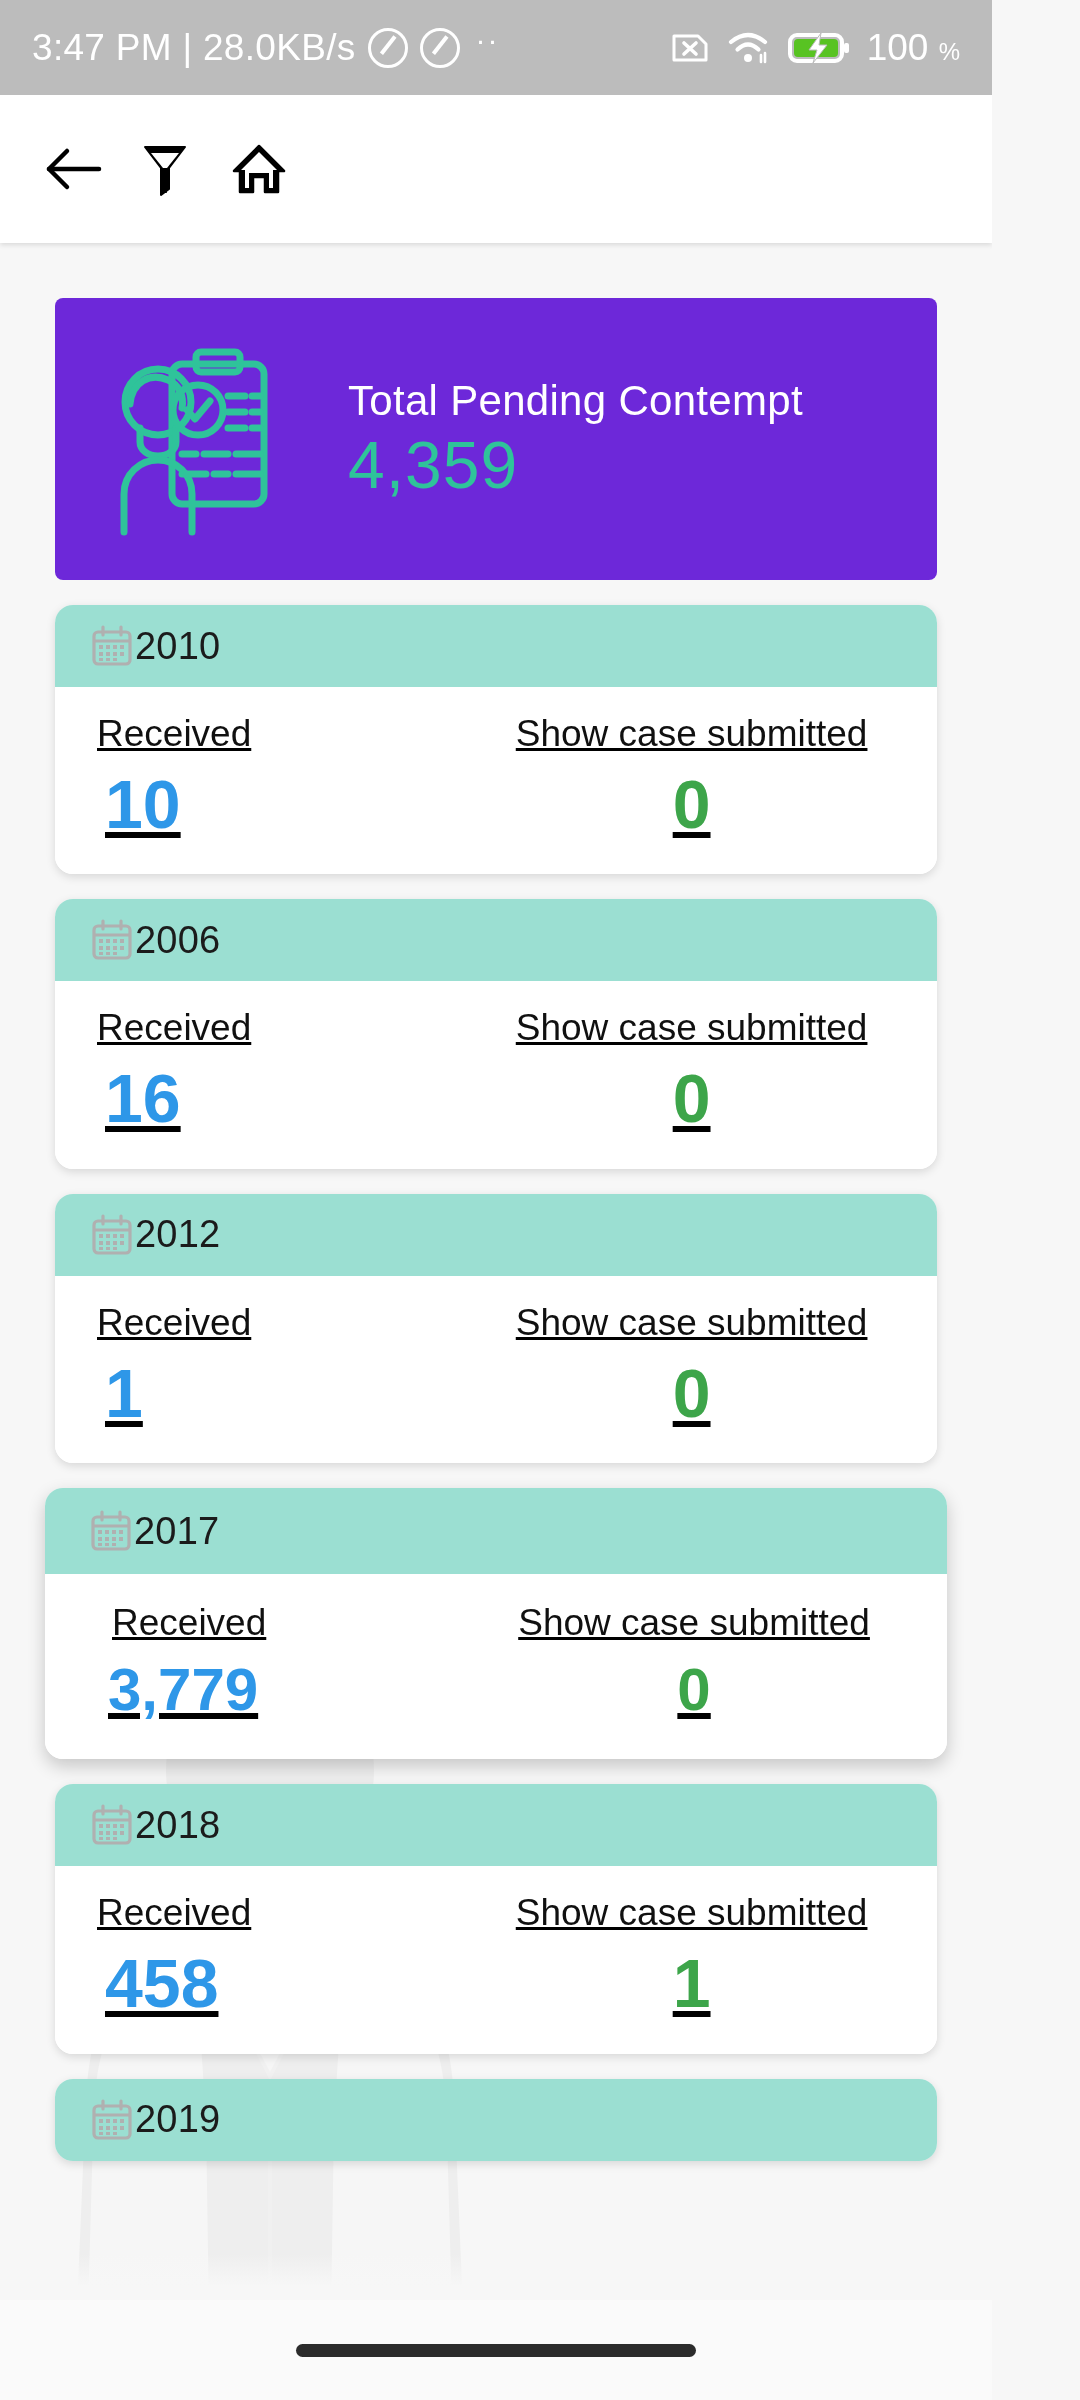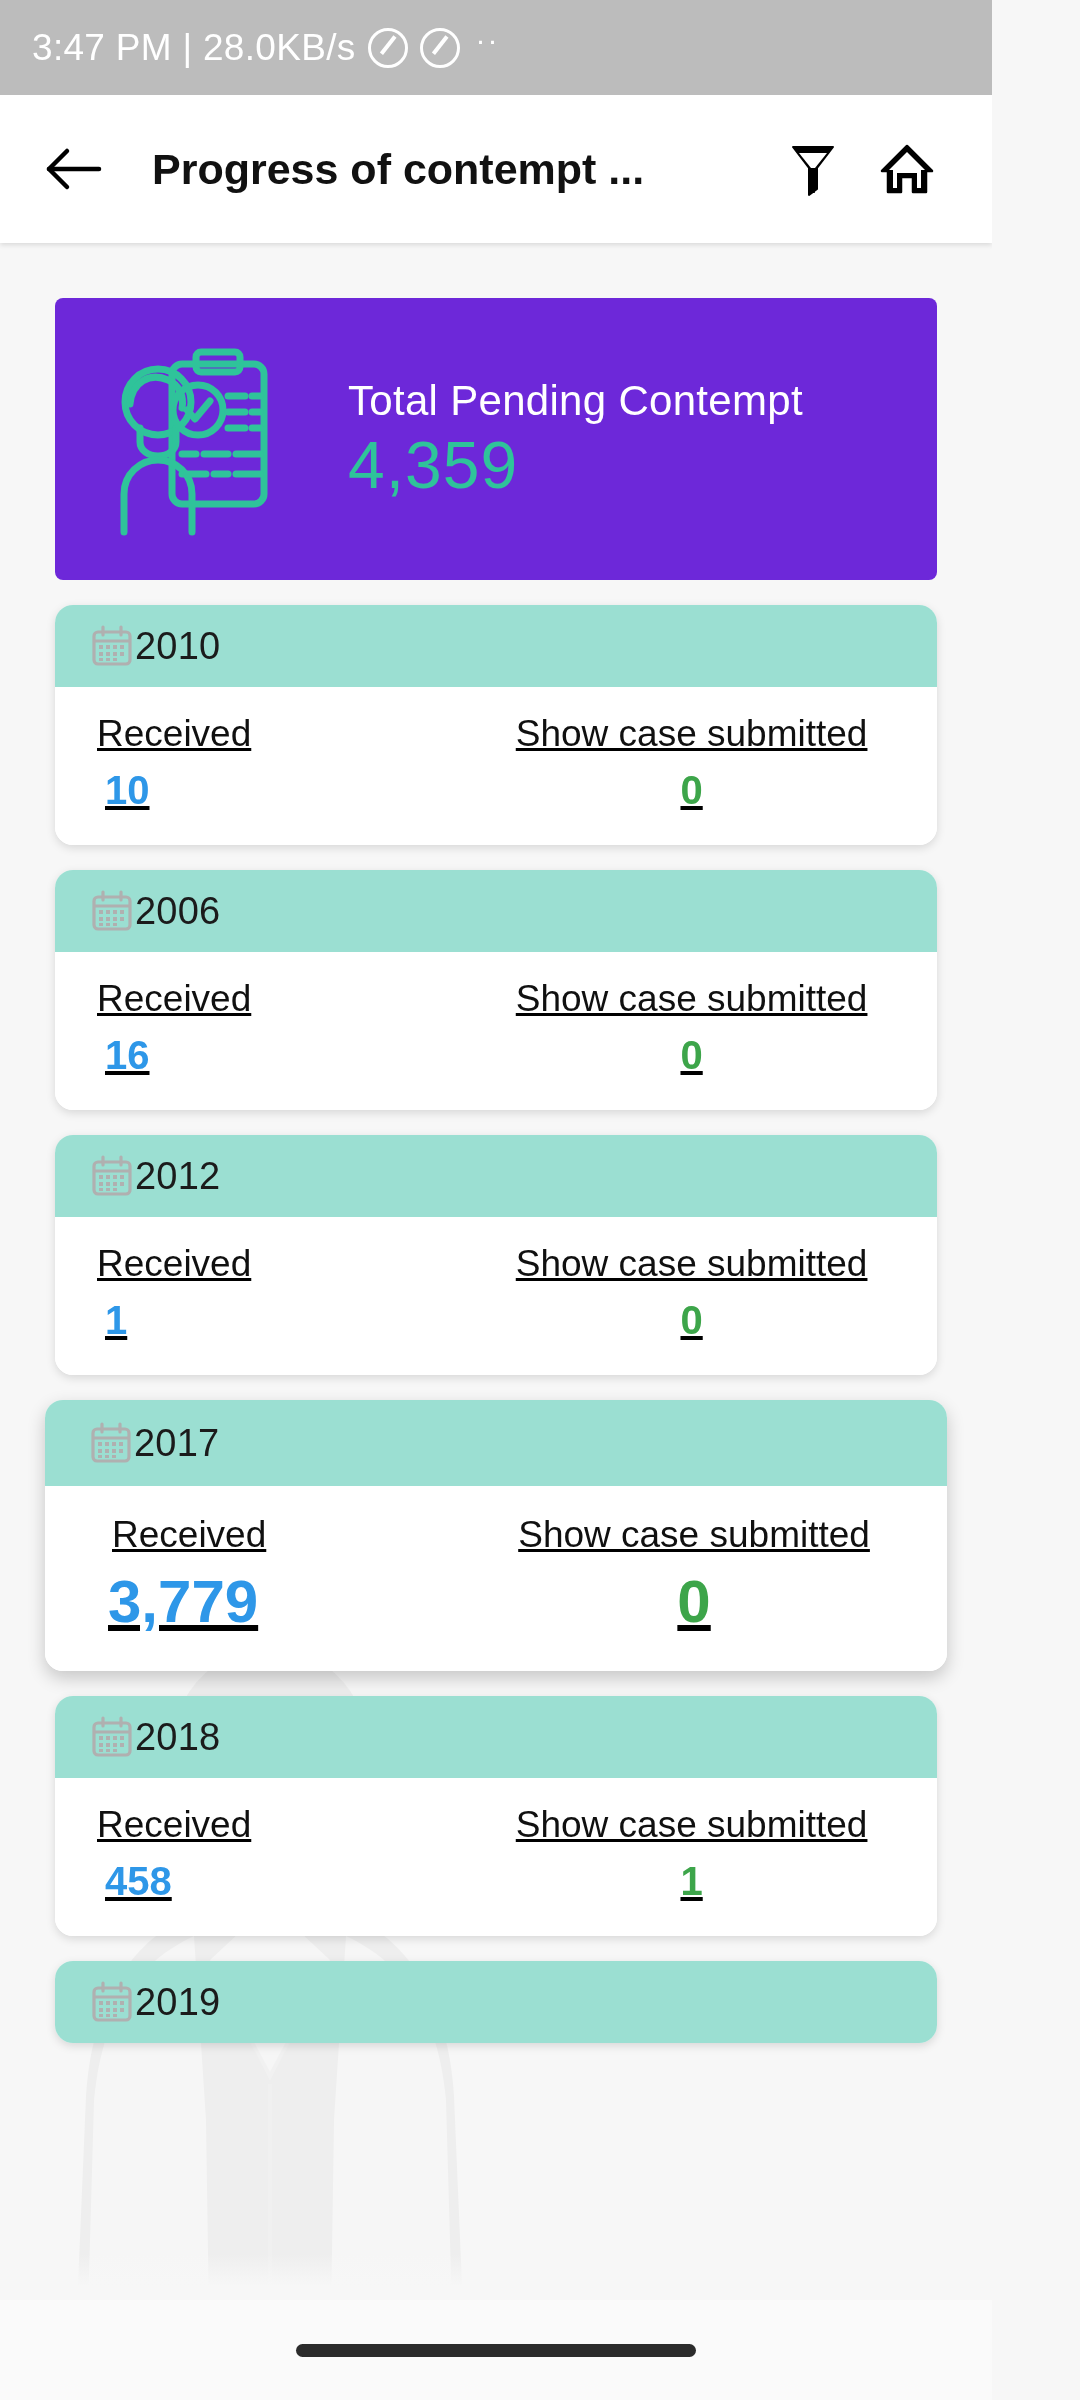--- a/index.html
+++ b/index.html
@@ -209,21 +209,21 @@
   }
   .yc-col { flex: 1; }
   .yc-col.right { text-align: center; flex: 1.05; }
   .yc-cap {
     font-size: 37px;
     color: #101010;
     margin-bottom: 14px;
     white-space: nowrap;
   }
   .yc-num {
-    font-size: 40px;
+    font-size: 68px;
     font-weight: bold;
     line-height: 1.05;
   }
   .yc-col.left .yc-num { color: #2e97e8; padding-left: 10px; }
   .yc-col.right .yc-num { color: #3da54a; }
   .yc-col.left .yc-cap { padding-left: 2px; }
 
   
   .year-card.raised .yc-head { height: 86px; padding-left: 44px; }
   .year-card.raised .yc-body { padding: 28px 45px 38px 45px; }
@@ -262,30 +262,51 @@
 
 <div id="screen">
 
   <div class="statusbar">
     <div class="sb-left">
       <span class="sb-clock">3:47 PM | 28.0KB/s</span>
       <span class="sb-icon-ring"></span>
       <span class="sb-icon-ring"></span>
       <span class="sb-dots">··</span>
     </div>
+    <div class="sb-right">
+
+      <svg width="40" height="32" viewBox="0 0 40 32">
+        <path d="M4 4 H28 L36 12 V28 H4 Z" fill="none" stroke="#fff" stroke-width="3" stroke-linejoin="round"></path>
+        <path d="M14 11 L26 22 M26 11 L14 22" stroke="#fff" stroke-width="3.6" stroke-linecap="round"></path>
+      </svg>
+
+      <svg width="44" height="34" viewBox="0 0 44 34">
+        <path d="M4 11 Q21 -3 38 11" fill="none" stroke="#fff" stroke-width="4.2" stroke-linecap="round"></path>
+        <path d="M10.5 18.5 Q21 8.5 31.5 18.5" fill="none" stroke="#fff" stroke-width="4.2" stroke-linecap="round"></path>
+        <circle cx="21" cy="27" r="4" fill="#fff"></circle>
+        <path d="M34 24 v7 M38 22 v9" stroke="#fff" stroke-width="2.6" stroke-linecap="round"></path>
+      </svg>
+
+      <svg width="62" height="34" viewBox="0 0 62 34">
+        <rect x="2" y="4" width="52" height="26" rx="7" fill="none" stroke="#fff" stroke-width="4"></rect>
+        <rect x="6" y="8" width="44" height="18" rx="4" fill="#58c322"></rect>
+        <rect x="56" y="12" width="5" height="10" rx="2" fill="#fff"></rect>
+        <path d="M33 2 L21 19 H29 L25 32 L39 14 H31 Z" fill="#fff" stroke="#bcbcbc" stroke-width="1"></path>
+      </svg>
+      <span class="sb-pct"><span>100</span> <span class="unit">%</span></span>
+    </div>
   </div>
 
   <div class="appbar">
     <div class="appbar-back">
       <svg width="60" height="48" viewBox="0 0 60 48">
         <path d="M4 24 H54" stroke="#000" stroke-width="4.5" stroke-linecap="round"></path>
         <path d="M22 6 L4 24 L22 42" fill="none" stroke="#000" stroke-width="4.5" stroke-linecap="round" stroke-linejoin="round"></path>
       </svg>
     </div>
-    <div class="appbar-title">Progress of contempt ...</div>
     <div class="appbar-action">
       <svg width="50" height="56" viewBox="0 0 50 56">
         <path d="M5 6 H45 L29 27 V48 L21 54 V27 Z" fill="#000" stroke="#000" stroke-width="2" stroke-linejoin="round"></path>
         <path d="M11 12 H39 L27 27 H23 Z" fill="#fff"></path>
         <path d="M24.2 29 h2.6 v23 h-2.6 z" fill="#000"></path>
       </svg>
     </div>
     <div class="appbar-action">
       <svg width="56" height="56" viewBox="0 0 56 56">
         <path d="M28 5 L53 30 L47 30 L47 51 L34 51 L34 36 L22 36 L22 51 L9 51 L9 30 L3 30 Z" fill="#000" stroke="#000" stroke-width="2.5" stroke-linejoin="round"></path>

